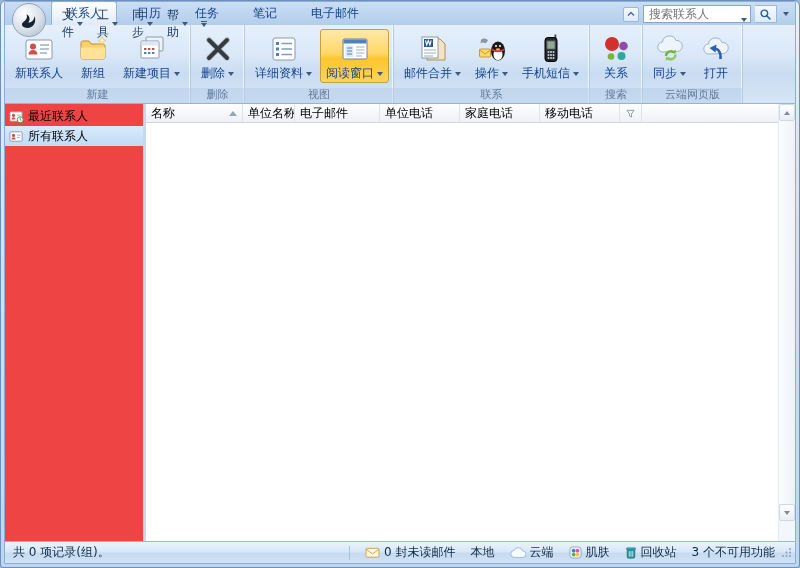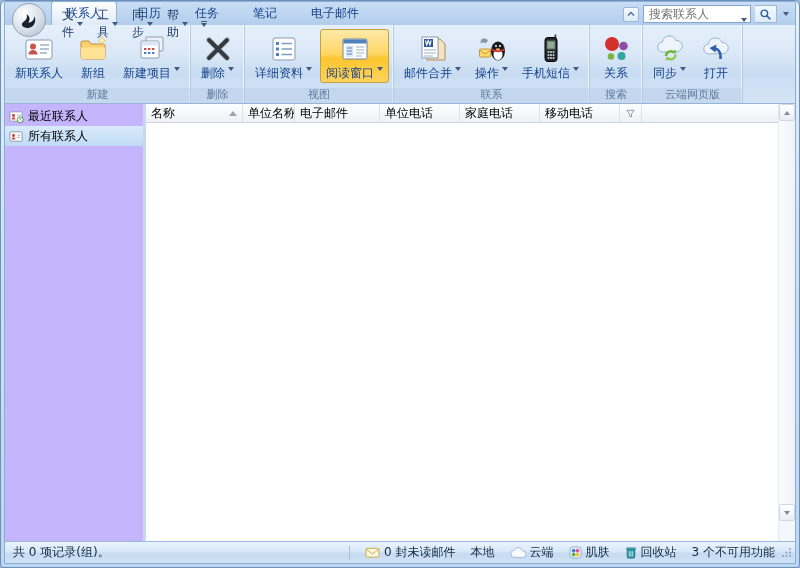--- a/index.html
+++ b/index.html
@@ -42,25 +42,25 @@
   .mag-btn{width:22px;height:18px;border:1px solid #9db8d6;border-left:none;background:linear-gradient(#f4f9fe,#dcebf9);display:flex;align-items:center;justify-content:center;}
   .mini-dd{padding:0 2px;display:flex;align-items:center;}
   
   .ribbon{height:79px;flex:none;background:linear-gradient(#e6f0fb,#d9e7f7 40%,#c8dcf2 62%,#d6e5f6);border-bottom:1px solid #96b4d8;display:flex;align-items:stretch;}
   .rgroup{display:flex;flex-direction:column;border-right:1px solid #b5cbe3;box-shadow:inset -1px 0 0 rgba(255,255,255,.65);}
   .rgroup-buttons{flex:1;display:flex;align-items:flex-start;justify-content:center;padding:4px 4px 0;gap:2px;}
   .rgroup-label{height:15px;line-height:14px;text-align:center;font-size:11px;color:#5f7a9d;background:rgba(163,190,223,.30);}
   .rbtn{display:flex;flex-direction:column;align-items:center;gap:2px;padding:3px 5px 2px;border:1px solid transparent;border-radius:3px;cursor:default;min-width:44px;}
   .rbtn.selected{background:linear-gradient(#ffe9a8,#ffd767 45%,#fdc62f 55%,#ffd25e);border:1px solid #c2a23a;}
   .rbtn .ricon{width:32px;height:32px;}
-  .rbtn .rlabel{display:flex;align-items:flex-start;gap:3px;color:#15428b;white-space:nowrap;line-height:13px;}
+  .rbtn .rlabel{display:flex;align-items:center;gap:3px;color:#15428b;white-space:nowrap;line-height:13px;}
   .rspacer{flex:1;}
   
   .main{flex:1;display:flex;min-height:0;background:#fff;}
-  .sidebar{width:141px;flex:none;background:#c4b5fd;border-right:3px solid #c6d9ee;padding-top:2px;}
+  .sidebar{width:141px;flex:none;background:#ef4444;border-right:3px solid #c6d9ee;padding-top:2px;}
   .side-item{display:flex;align-items:center;gap:4px;height:20px;padding:0 4px;color:#000;white-space:nowrap;cursor:default;}
   .side-item.selected{background:linear-gradient(#d9eafb,#c0dbf6);}
   .listarea{flex:1;display:flex;min-width:0;}
   .listcol{flex:1;display:flex;flex-direction:column;min-width:0;}
   .listheader{height:19px;flex:none;display:flex;border-bottom:1px solid #cdd6e0;}
   .hcell{background:linear-gradient(#fdfefe,#f4f6f9 60%,#eef1f5);border-right:1px solid #dde3ea;padding:0 5px;display:flex;align-items:center;color:#000;white-space:nowrap;overflow:hidden;}
   .hcell.spacer{flex:1;border-right:none;}
   .sort-up{width:0;height:0;border-left:4px solid transparent;border-right:4px solid transparent;border-bottom:5px solid #97a5b4;margin-left:auto;}
   .listbody{flex:1;background:#fff;}
   .vscroll{width:17px;flex:none;display:flex;flex-direction:column;background:#f3f7fb;border-left:1px solid #e4eaf1;padding-bottom:20px;}

